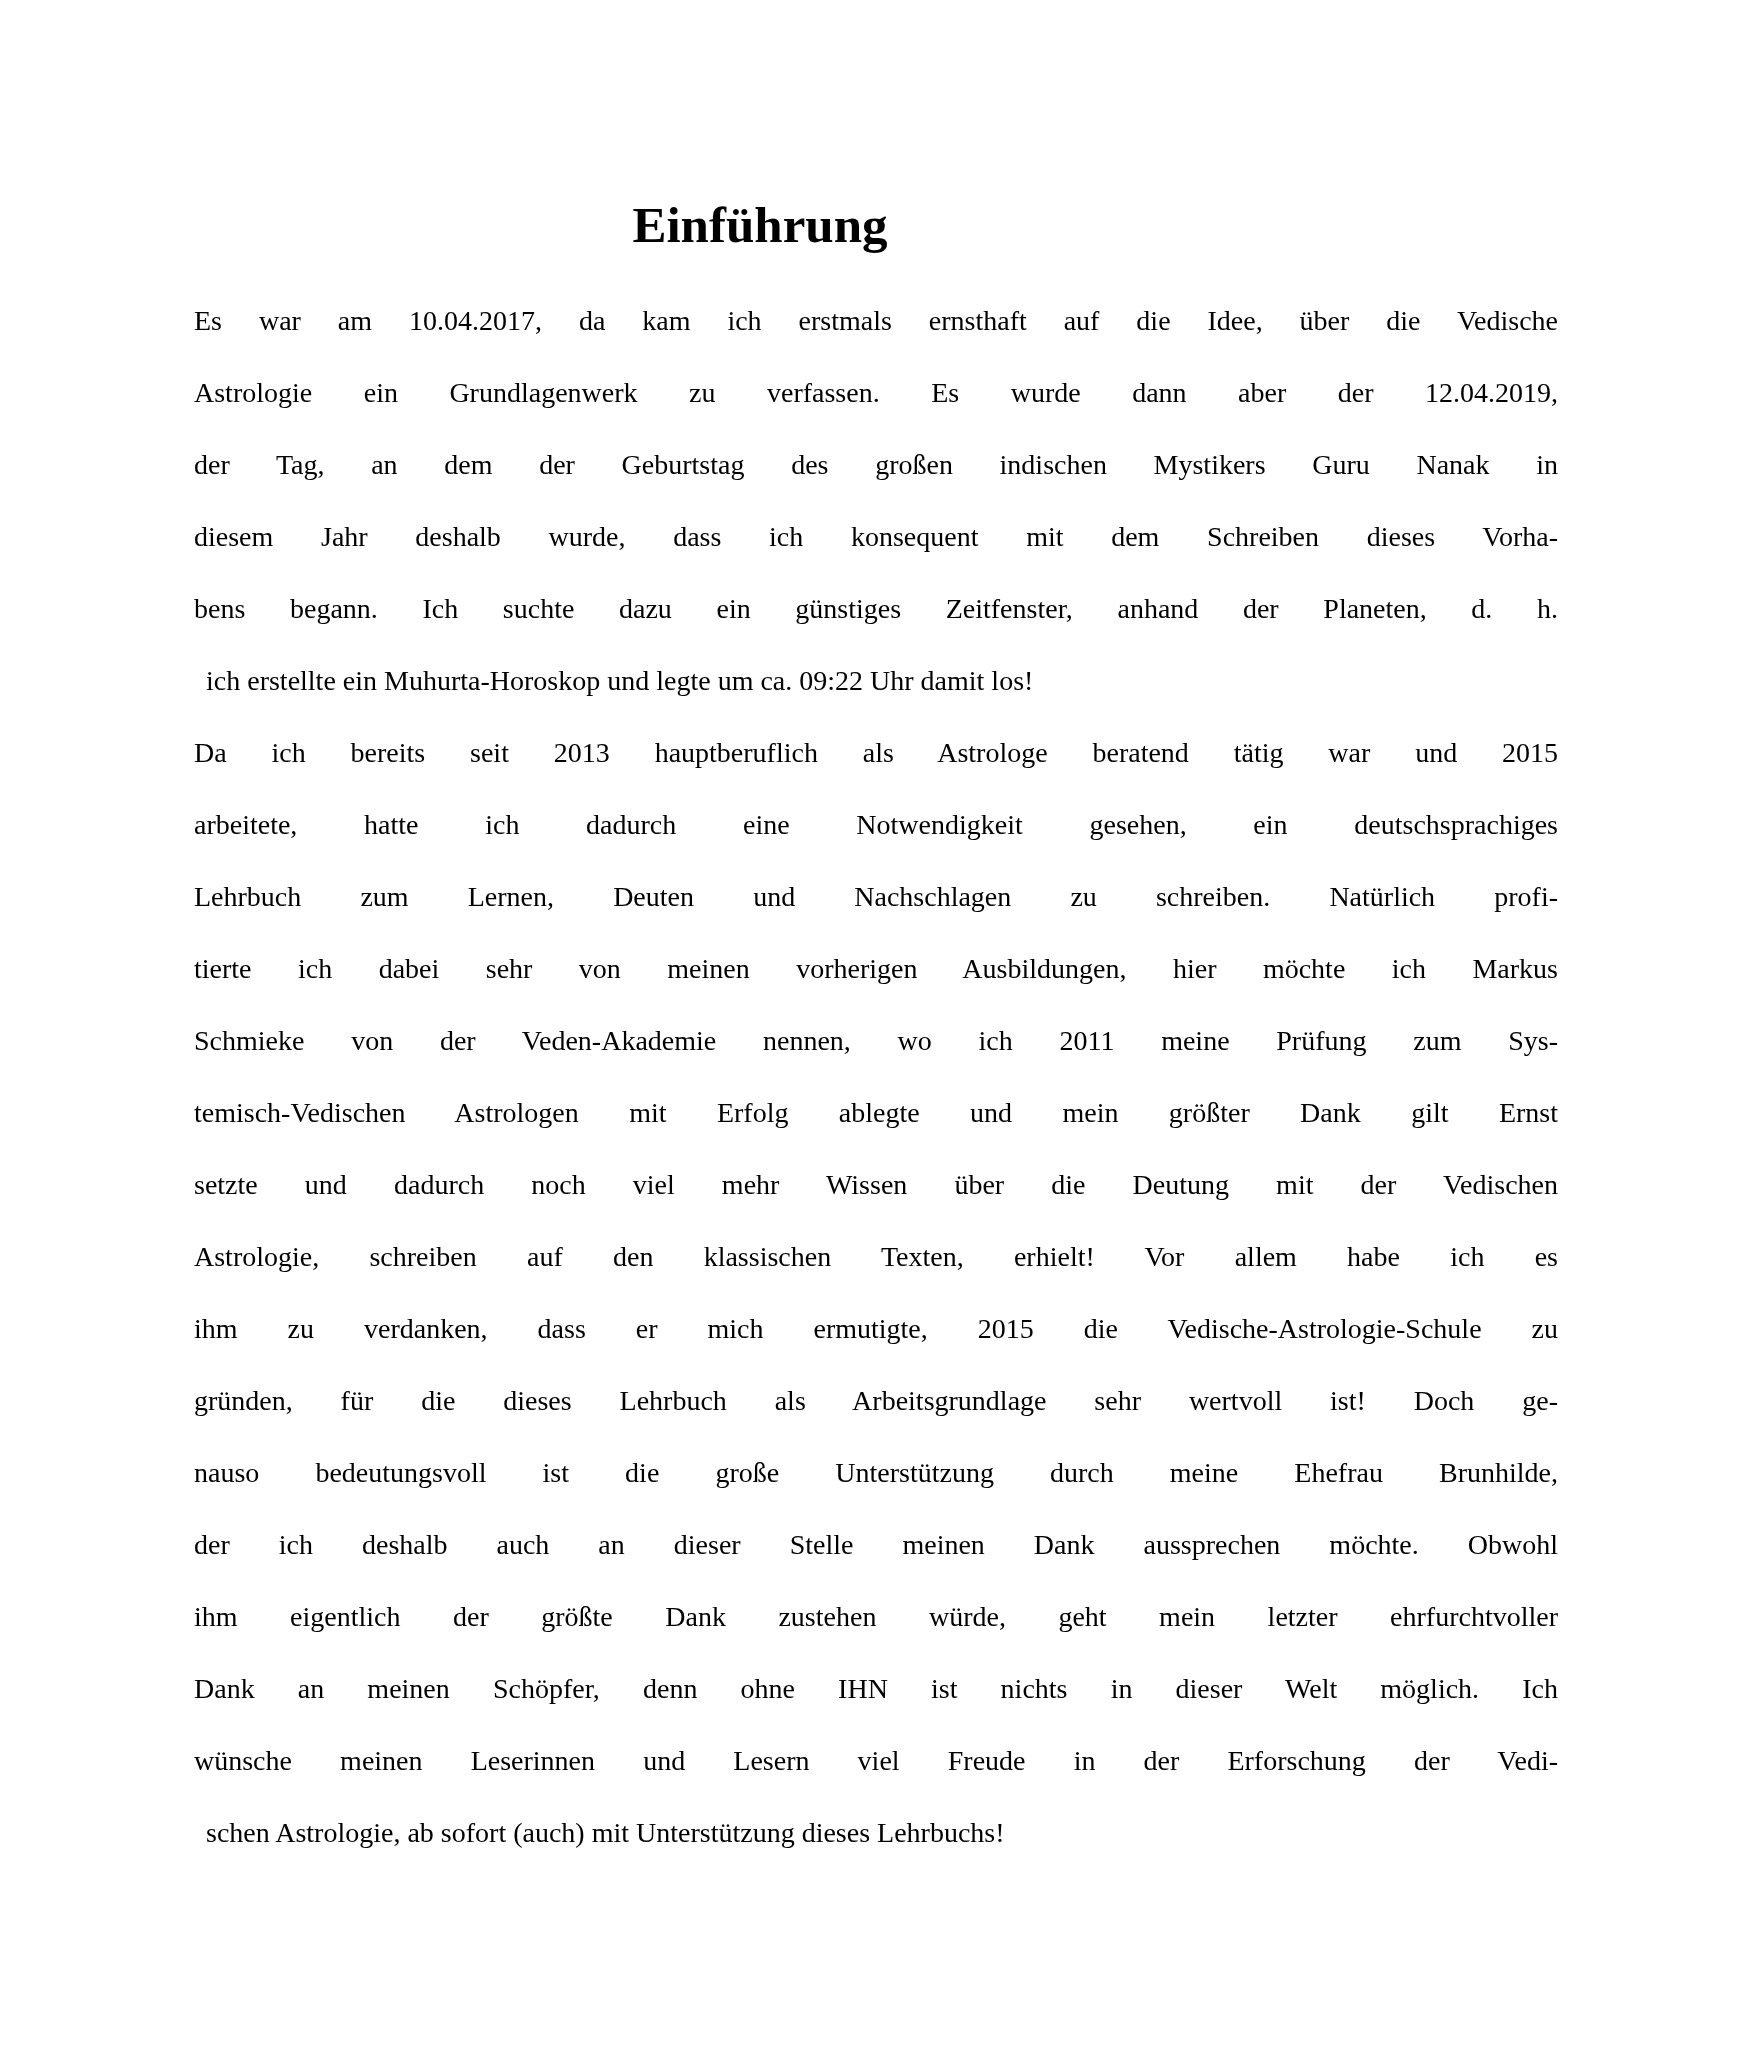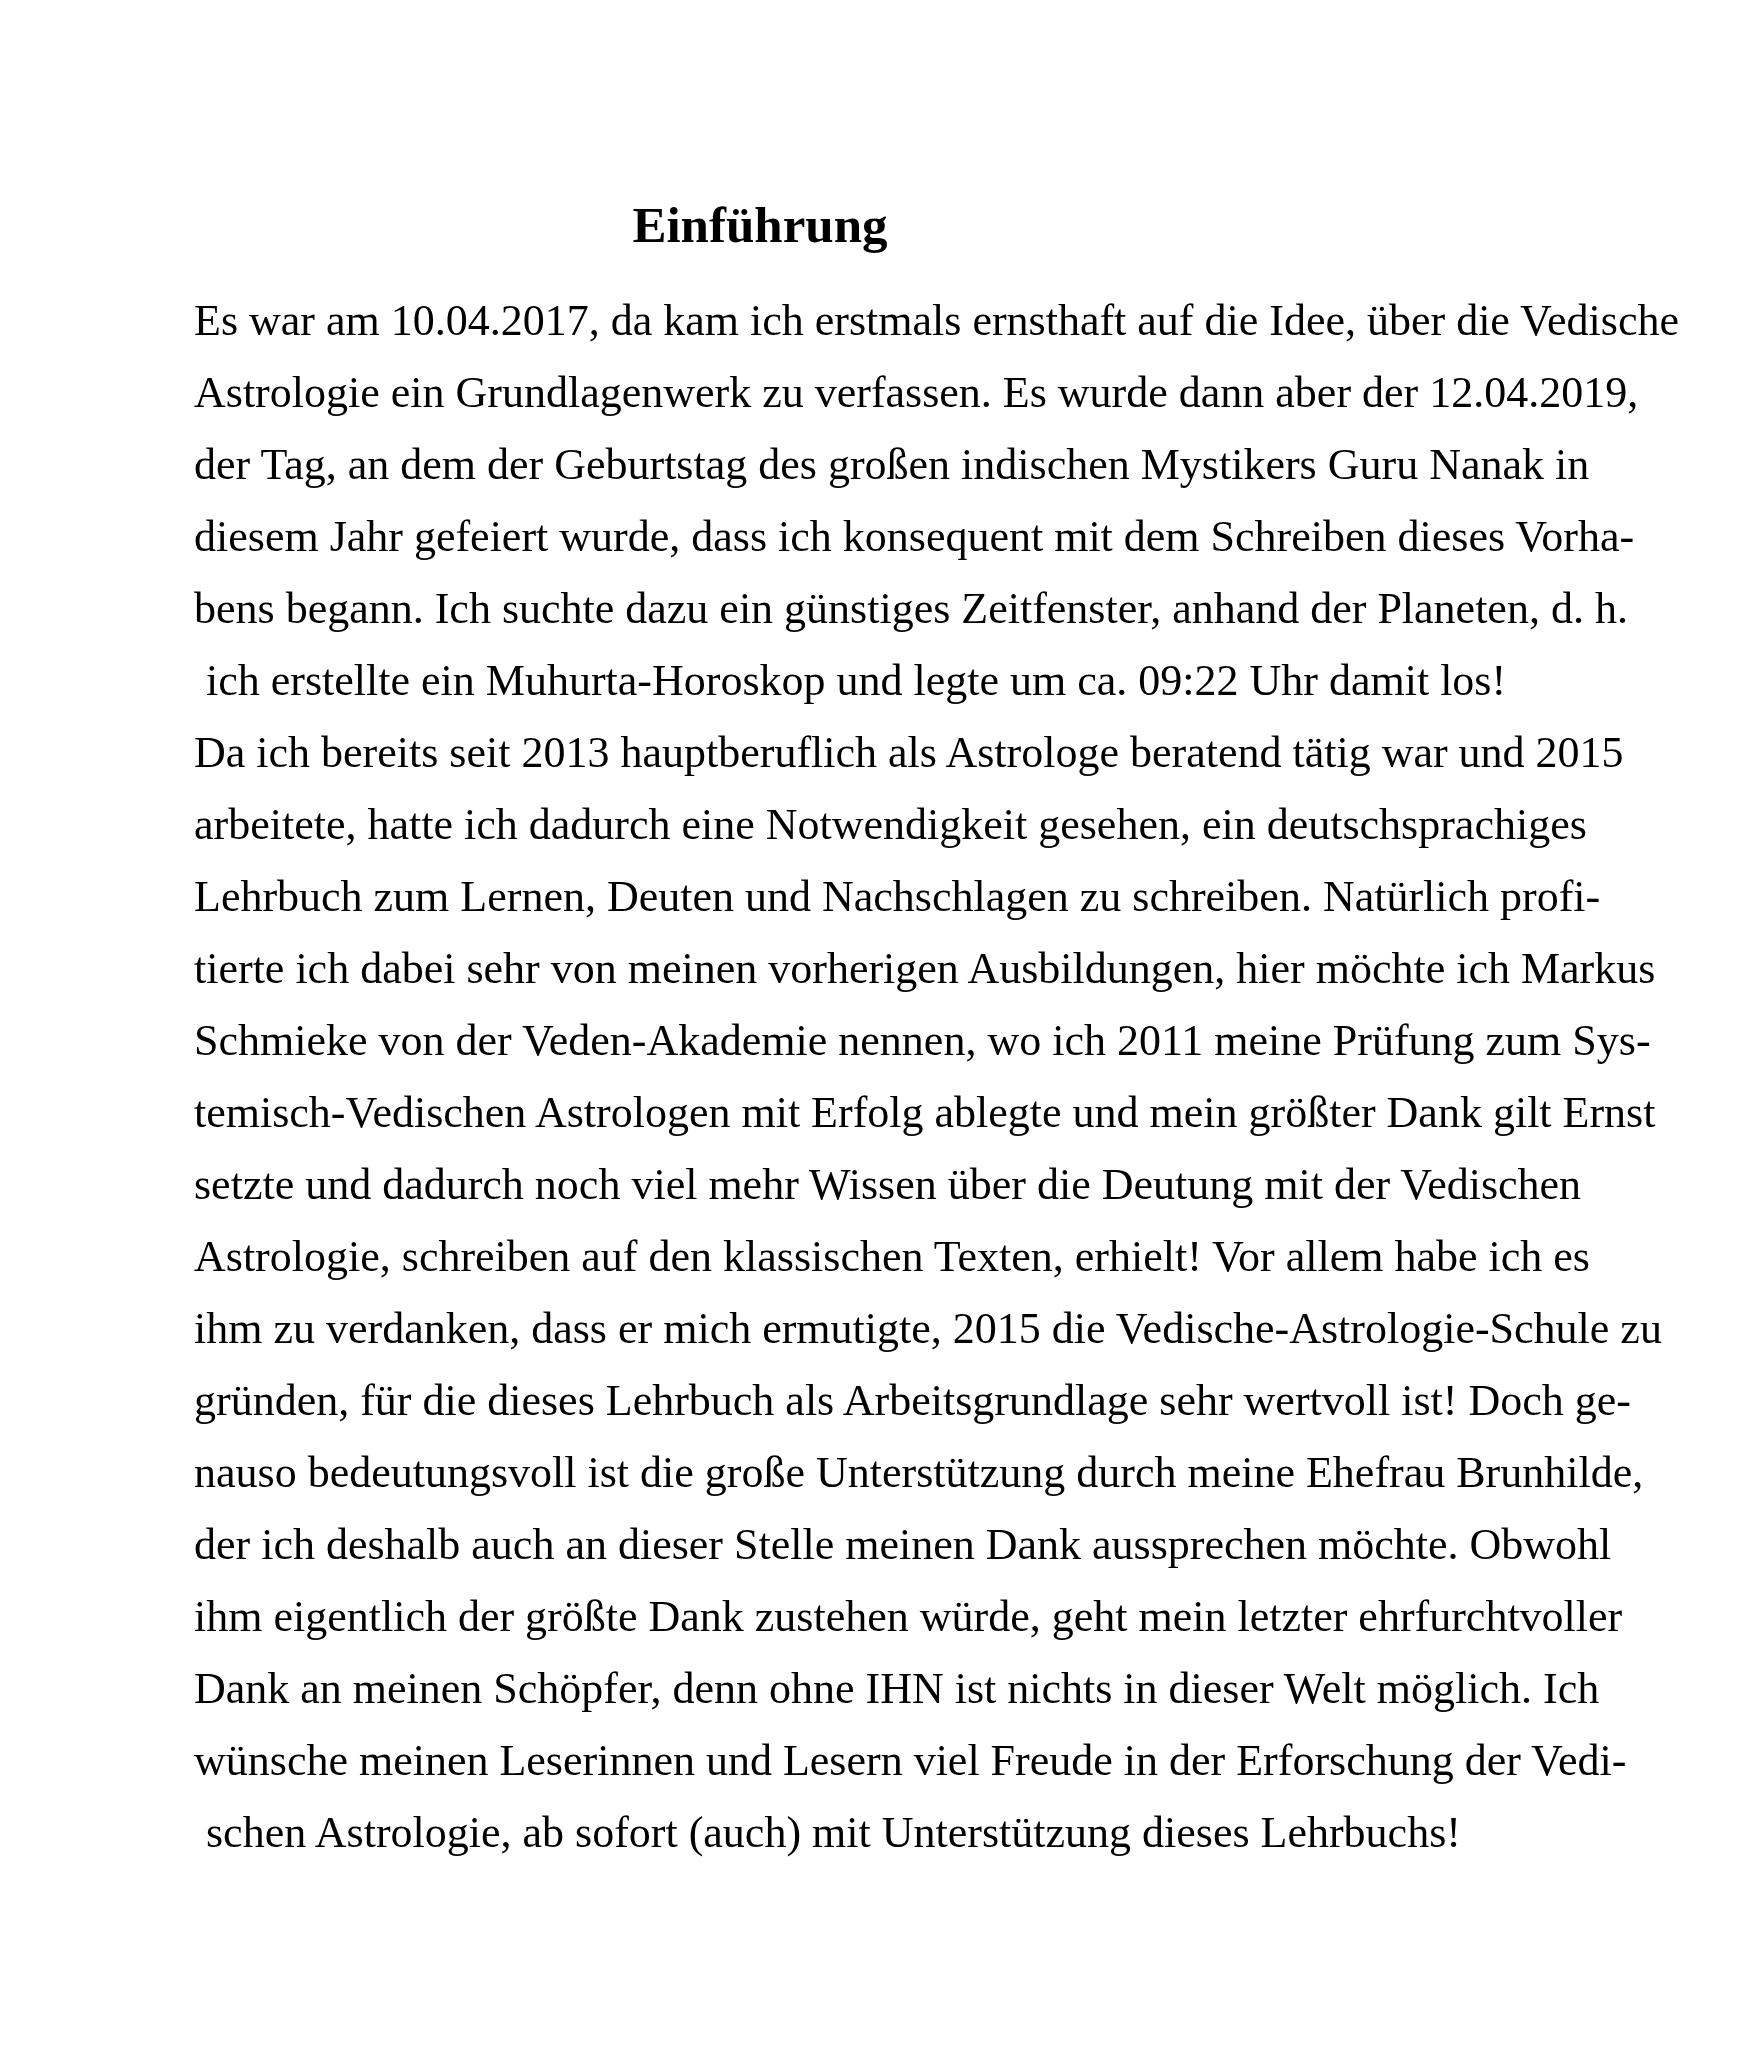--- a/index.html
+++ b/index.html
@@ -27,21 +27,21 @@
       margin: 0;
     }
     .body-text {
       position: absolute;
       left: 194px;
       top: 285px;
       width: 1364px;
     }
     .line {
       display: block;
-      font-size: 44px;
+      font-size: 28px;
       line-height: 72px;
       height: 72px;
       white-space: nowrap;
       text-align: justify;
       text-align-last: justify;
     }
     .line.last {
       text-align-last: left;
       margin-left: 12px;
     }
@@ -49,21 +49,21 @@
 </head>
 <body>
 
 <h1 class="page-title">Einführung</h1>
 
 <div class="body-text">
   <div>
     <span class="line">Es war am 10.04.2017, da kam ich erstmals ernsthaft auf die Idee, über die Vedische</span>
     <span class="line">Astrologie ein Grundlagenwerk zu verfassen. Es wurde dann aber der 12.04.2019,</span>
     <span class="line">der Tag, an dem der Geburtstag des großen indischen Mystikers Guru Nanak in</span>
-    <span class="line">diesem Jahr gefeiert wurde, dass ich konsequent mit dem Schreiben dieses Vorha-</span>
+    <span class="line">diesem Jahr deshalb wurde, dass ich konsequent mit dem Schreiben dieses Vorha-</span>
     <span class="line">bens begann. Ich suchte dazu ein günstiges Zeitfenster, anhand der Planeten, d. h.</span>
     <span class="line last">ich erstellte ein Muhurta-Horoskop und legte um ca. 09:22 Uhr damit los!</span>
   </div>
   <div>
     <span class="line">Da ich bereits seit 2013 hauptberuflich als Astrologe beratend tätig war und 2015</span>
     <span class="line">arbeitete, hatte ich dadurch eine Notwendigkeit gesehen, ein deutschsprachiges</span>
     <span class="line">Lehrbuch zum Lernen, Deuten und Nachschlagen zu schreiben. Natürlich profi-</span>
     <span class="line">tierte ich dabei sehr von meinen vorherigen Ausbildungen, hier möchte ich Markus</span>
     <span class="line">Schmieke von der Veden-Akademie nennen, wo ich 2011 meine Prüfung zum Sys-</span>
     <span class="line">temisch-Vedischen Astrologen mit Erfolg ablegte und mein größter Dank gilt Ernst</span>

